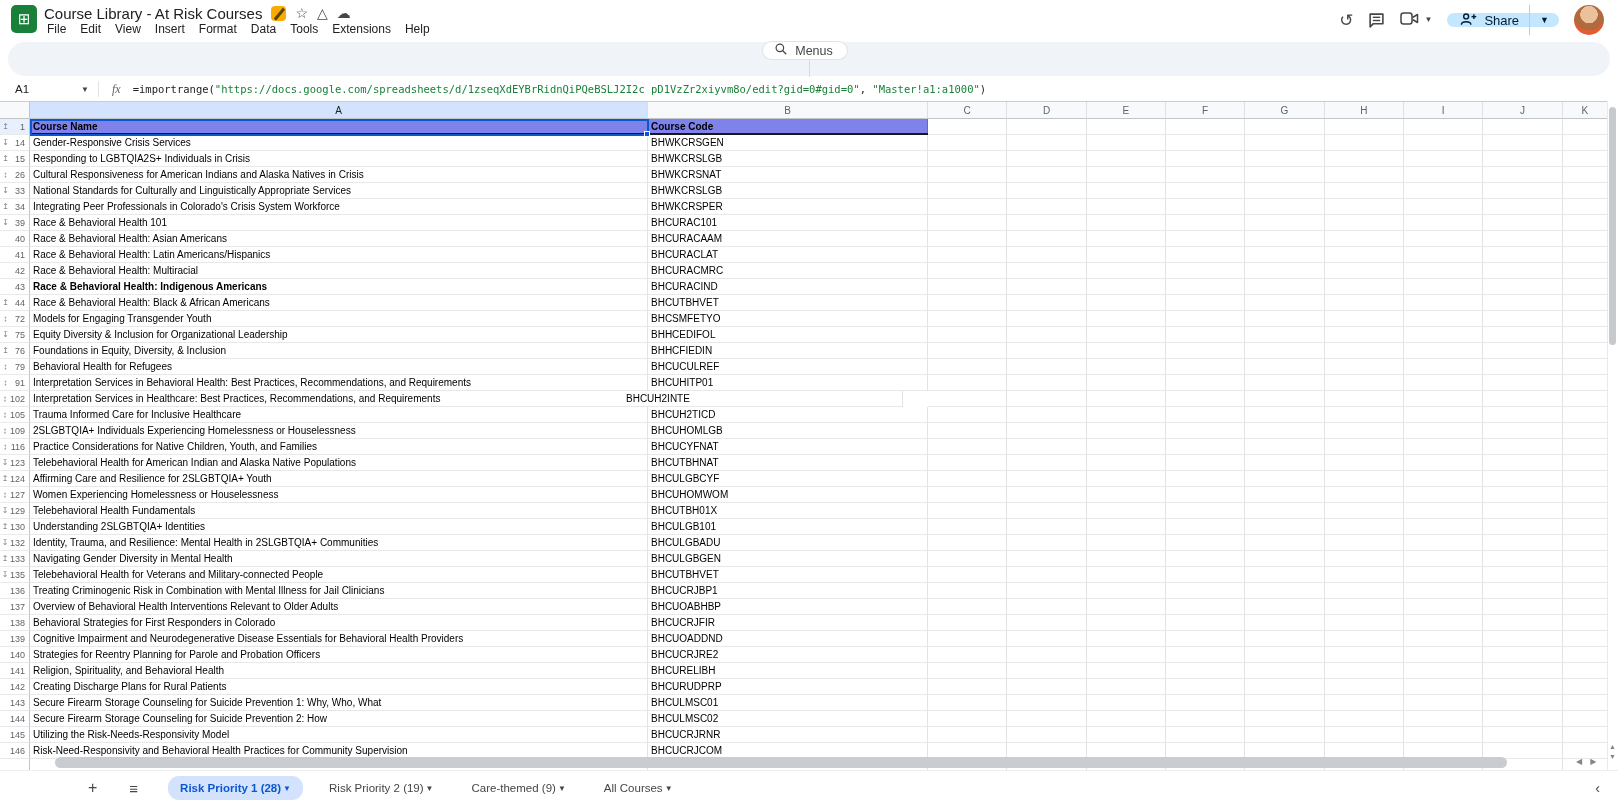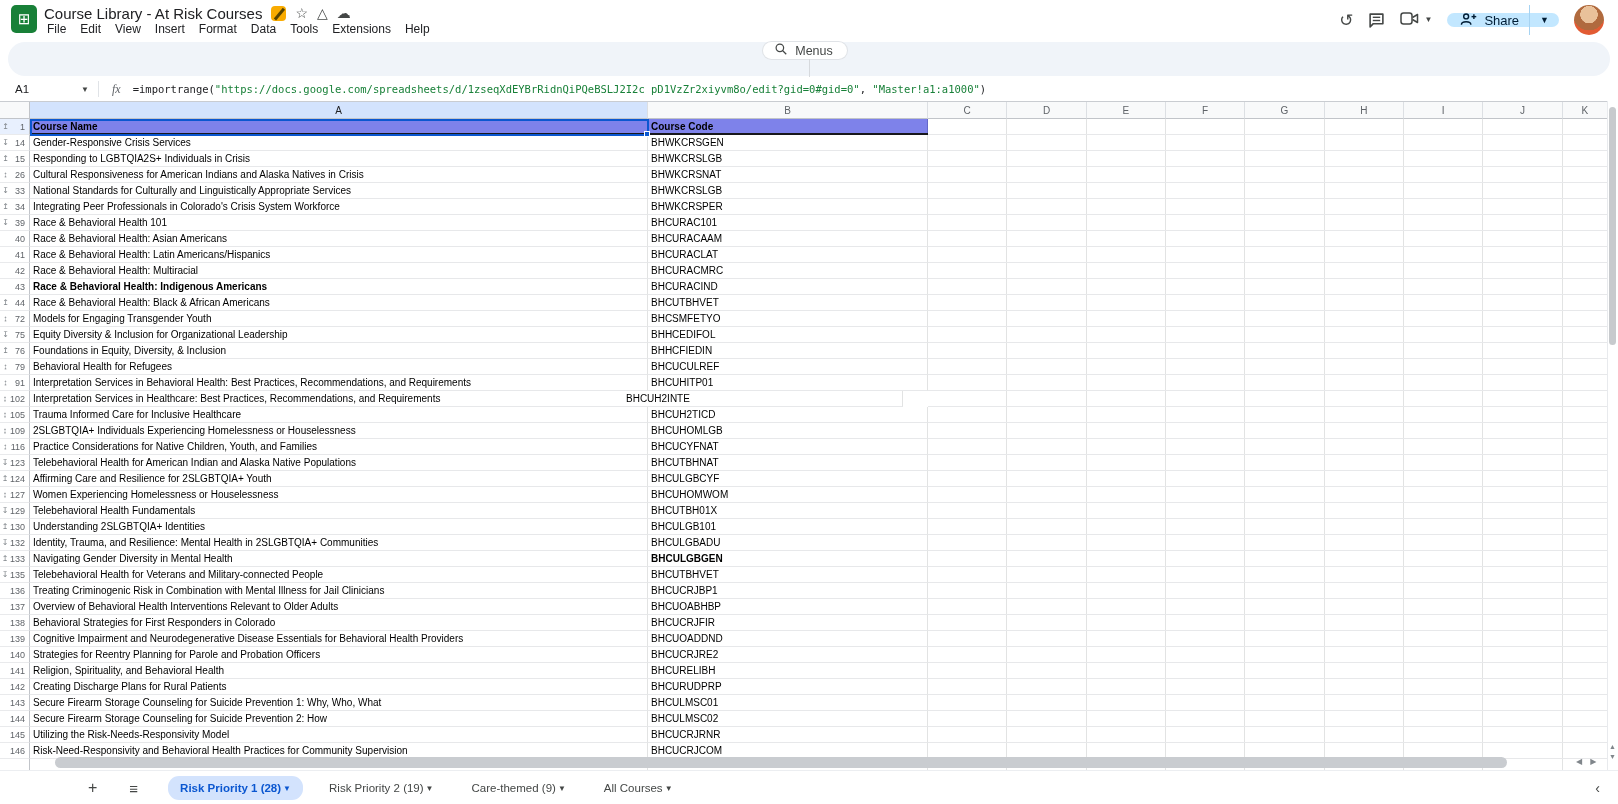--- a/index.html
+++ b/index.html
@@ -554,21 +554,21 @@
           </div>
           <div class="cell" style="left: 30px; width: 618px;">Identity, Trauma, and Resilience: Mental Health in 2SLGBTQIA+ Communities</div>
           <div class="cell" style="left: 648px; width: 280px;">BHCULGBADU</div>
         </div>
         <div class="row" style="top: 449px;">
           <div class="gutter">
             <span class="mark">↥</span>
             <span class="rnum">133</span>
           </div>
           <div class="cell" style="left: 30px; width: 618px;">Navigating Gender Diversity in Mental Health</div>
-          <div class="cell" style="left: 648px; width: 280px; font-weight: bold;">BHCULGBGEN</div>
+          <div class="cell" style="left: 648px; width: 280px;">BHCULGBGEN</div>
         </div>
         <div class="row" style="top: 465px;">
           <div class="gutter">
             <span class="mark">↧</span>
             <span class="rnum">135</span>
           </div>
           <div class="cell" style="left: 30px; width: 618px;">Telebehavioral Health for Veterans and Military-connected People</div>
           <div class="cell" style="left: 648px; width: 280px;">BHCUTBHVET</div>
         </div>
         <div class="row" style="top: 481px;">

